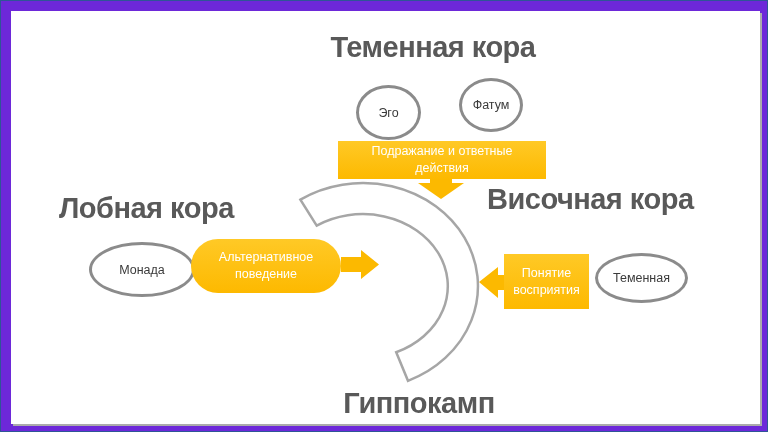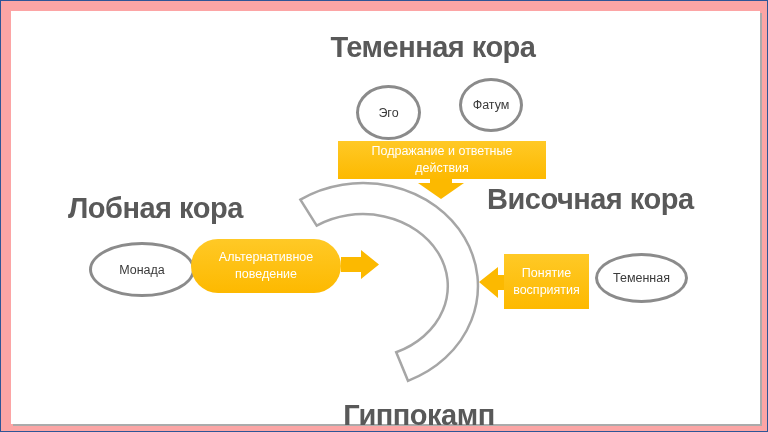--- a/index.html
+++ b/index.html
@@ -2,21 +2,21 @@
 <html><head>
 <meta charset="utf-8">
 <style>
   * { margin: 0; padding: 0; box-sizing: border-box; }
   html, body { width: 768px; height: 432px; overflow: hidden; }
   body { font-family: "Liberation Sans", sans-serif; background: #ffffff; }
 
   .stage {
     position: relative;
     width: 768px; height: 432px;
-    background: #fca5a5;
+    background: #6d28d9;
     border: 1px solid #2F5597;
   }
   .slide {
     position: absolute;
     left: 10px; top: 10px; right: 7px; bottom: 7px;
     background: #ffffff;
     box-shadow: 2px 2px 0 #ABABAB;
   }
 
   .layer {
@@ -76,23 +76,23 @@
                  A 115 103 0 1 1 397 369.8
                  L 385.2 341.3
                  A 85 72 0 1 0 305.7 214.6
                  Z"></path>
         <polygon class="block-arrow" points="419,168 441,168 441,172 453,172 430,188 407,172 419,172"></polygon>
         <polygon class="block-arrow" points="330,246 350,246 350,239 368,253.5 350,268 350,261 330,261"></polygon>
         <polygon class="block-arrow" points="493,264 487,264 487,256 468,271 487,287 487,279 493,279"></polygon>
       </svg>
 
       <div class="heading centered" style="left:282px; top:20px; width:280px;">Теменная кора</div>
-      <div class="heading" style="left:57px; top:181px;">Лобная кора</div>
+      <div class="heading" style="left:48px; top:181px;">Лобная кора</div>
       <div class="heading" style="left:476px; top:172px;">Височная кора</div>
-      <div class="heading centered" style="left:303px; top:388px; width:210px;text-align:center;">Гиппокамп</div>
+      <div class="heading centered" style="left:303px; top:376px; width:210px;text-align:center;">Гиппокамп</div>
 
       <div class="concept-ellipse" style="left:345px; top:74px; width:65px; height:55px;">
         <span>Эго</span>
       </div>
       <div class="concept-ellipse" style="left:448px; top:67px; width:64px; height:54px;">
         <span>Фатум</span>
       </div>
       <div class="concept-ellipse" style="left:78px; top:231px; width:106px; height:55px;">
         <span>Монада</span>
       </div>

